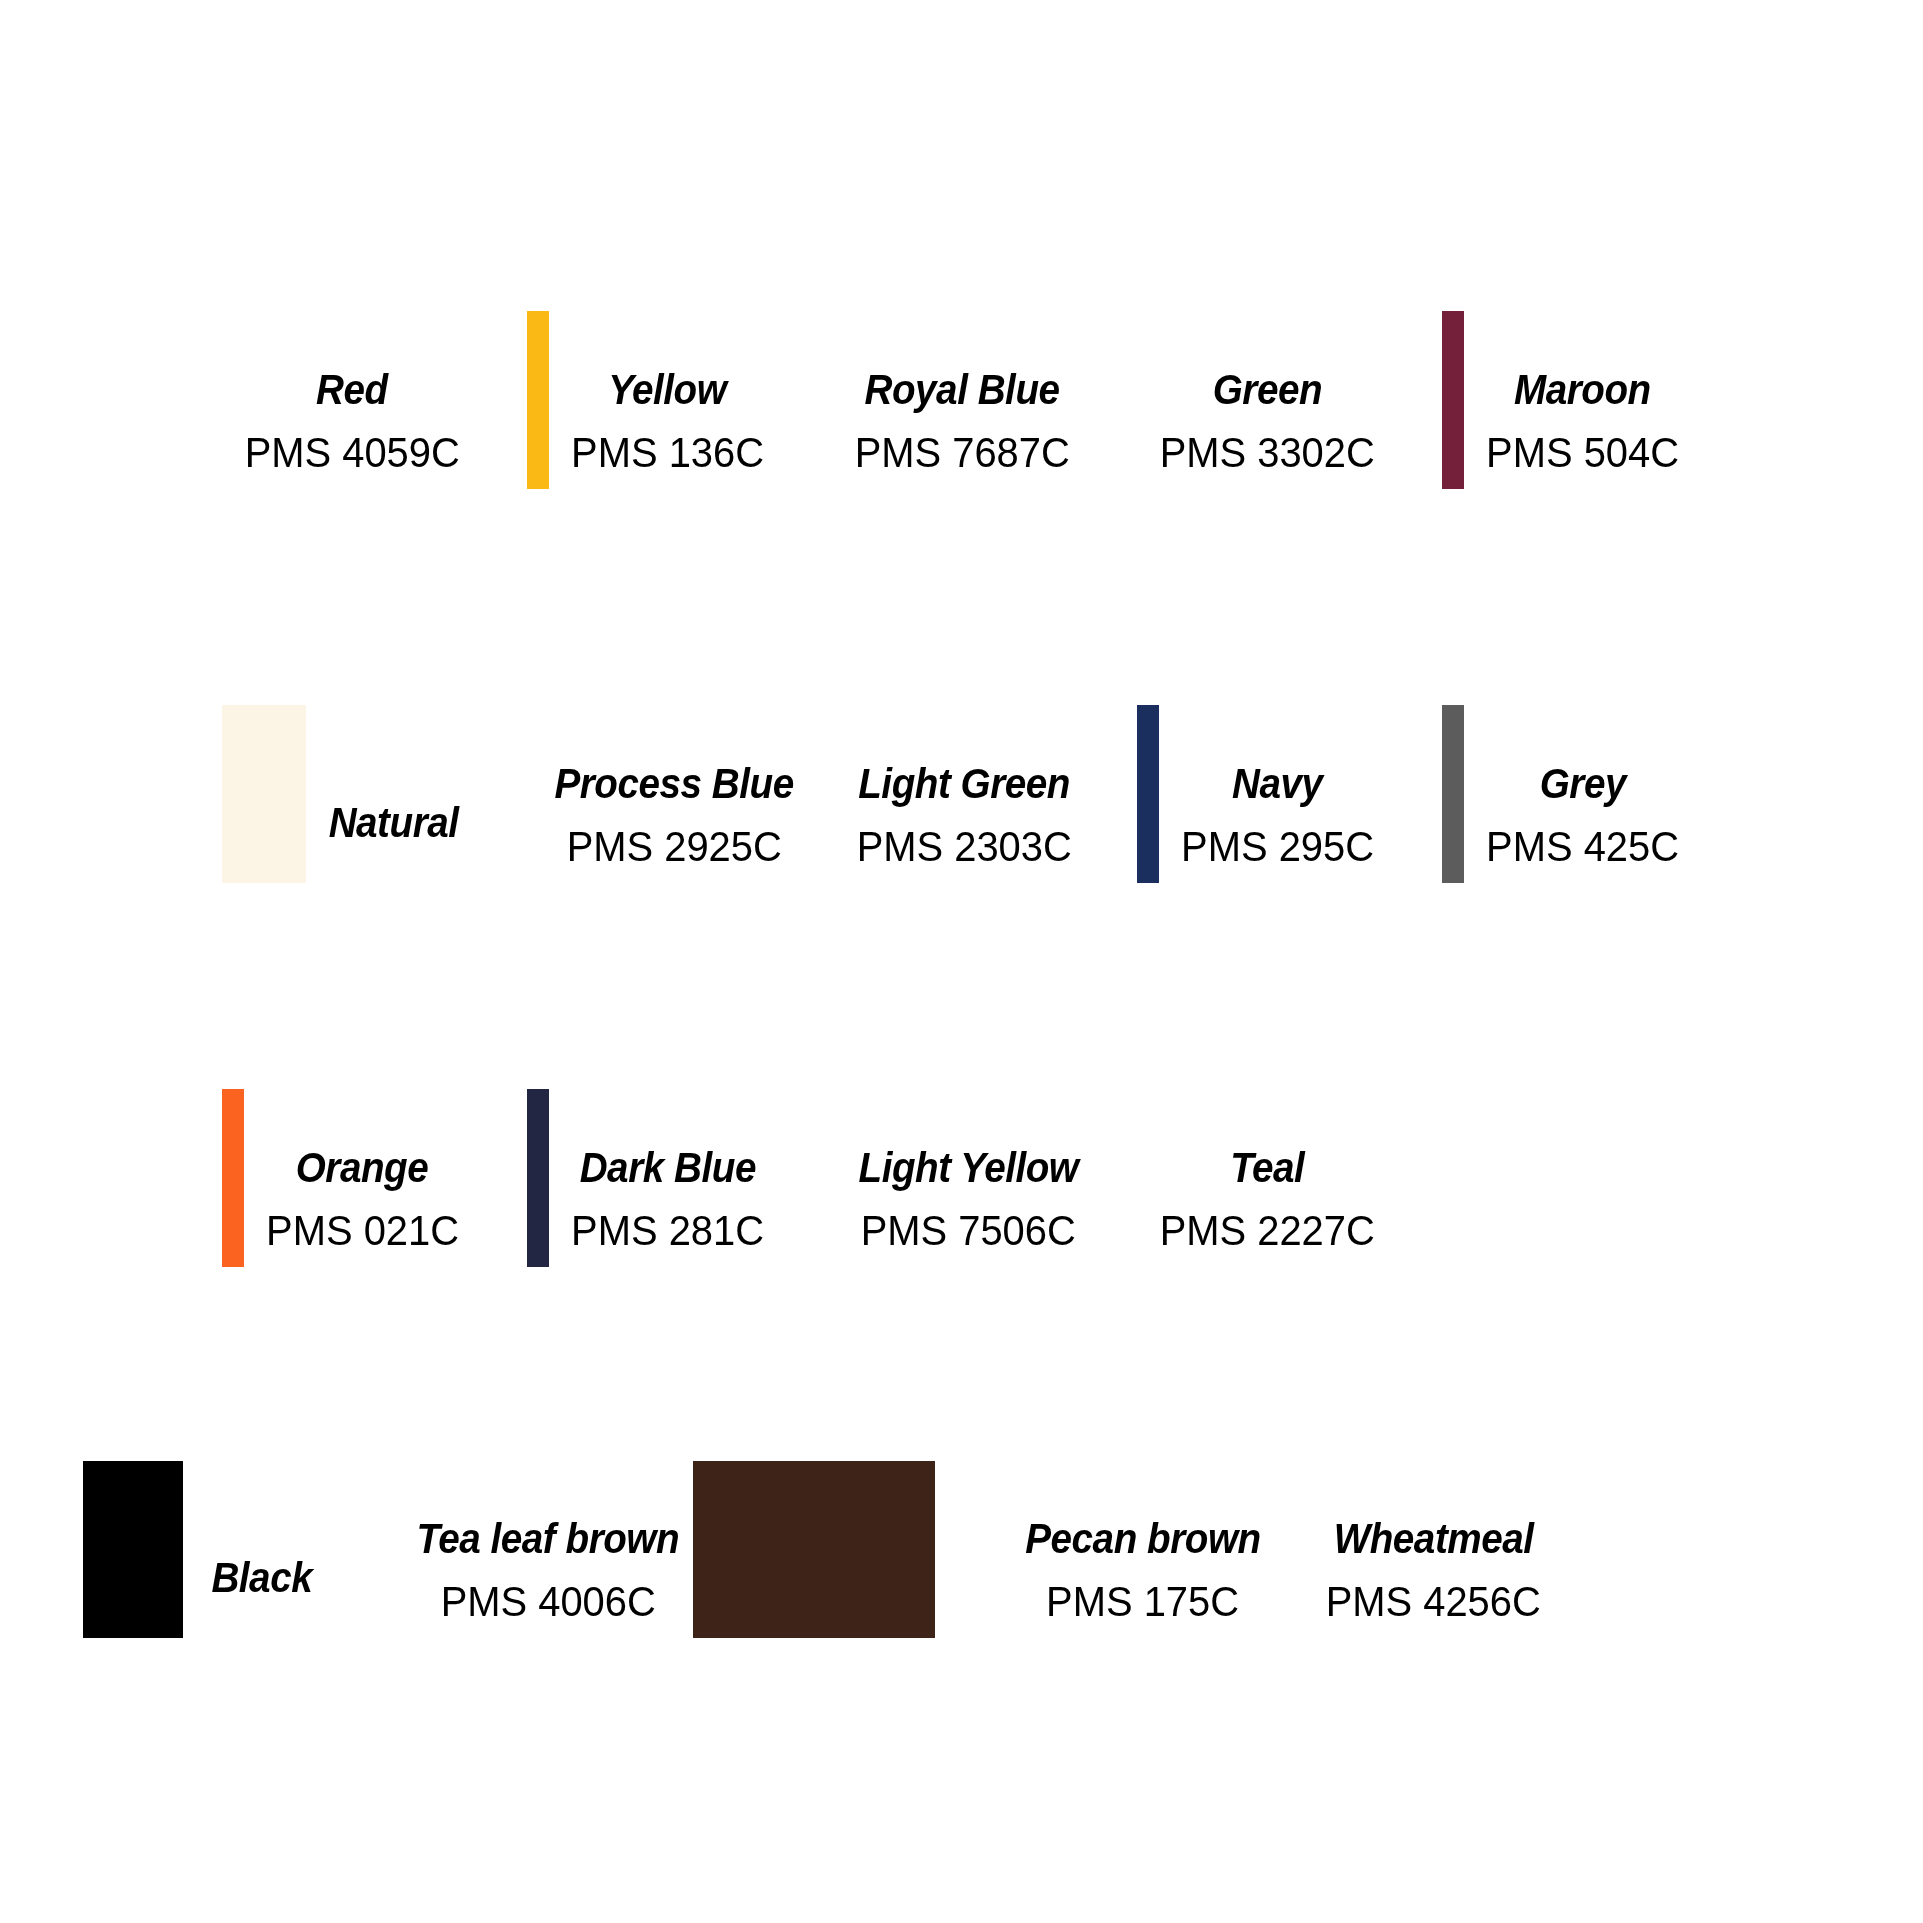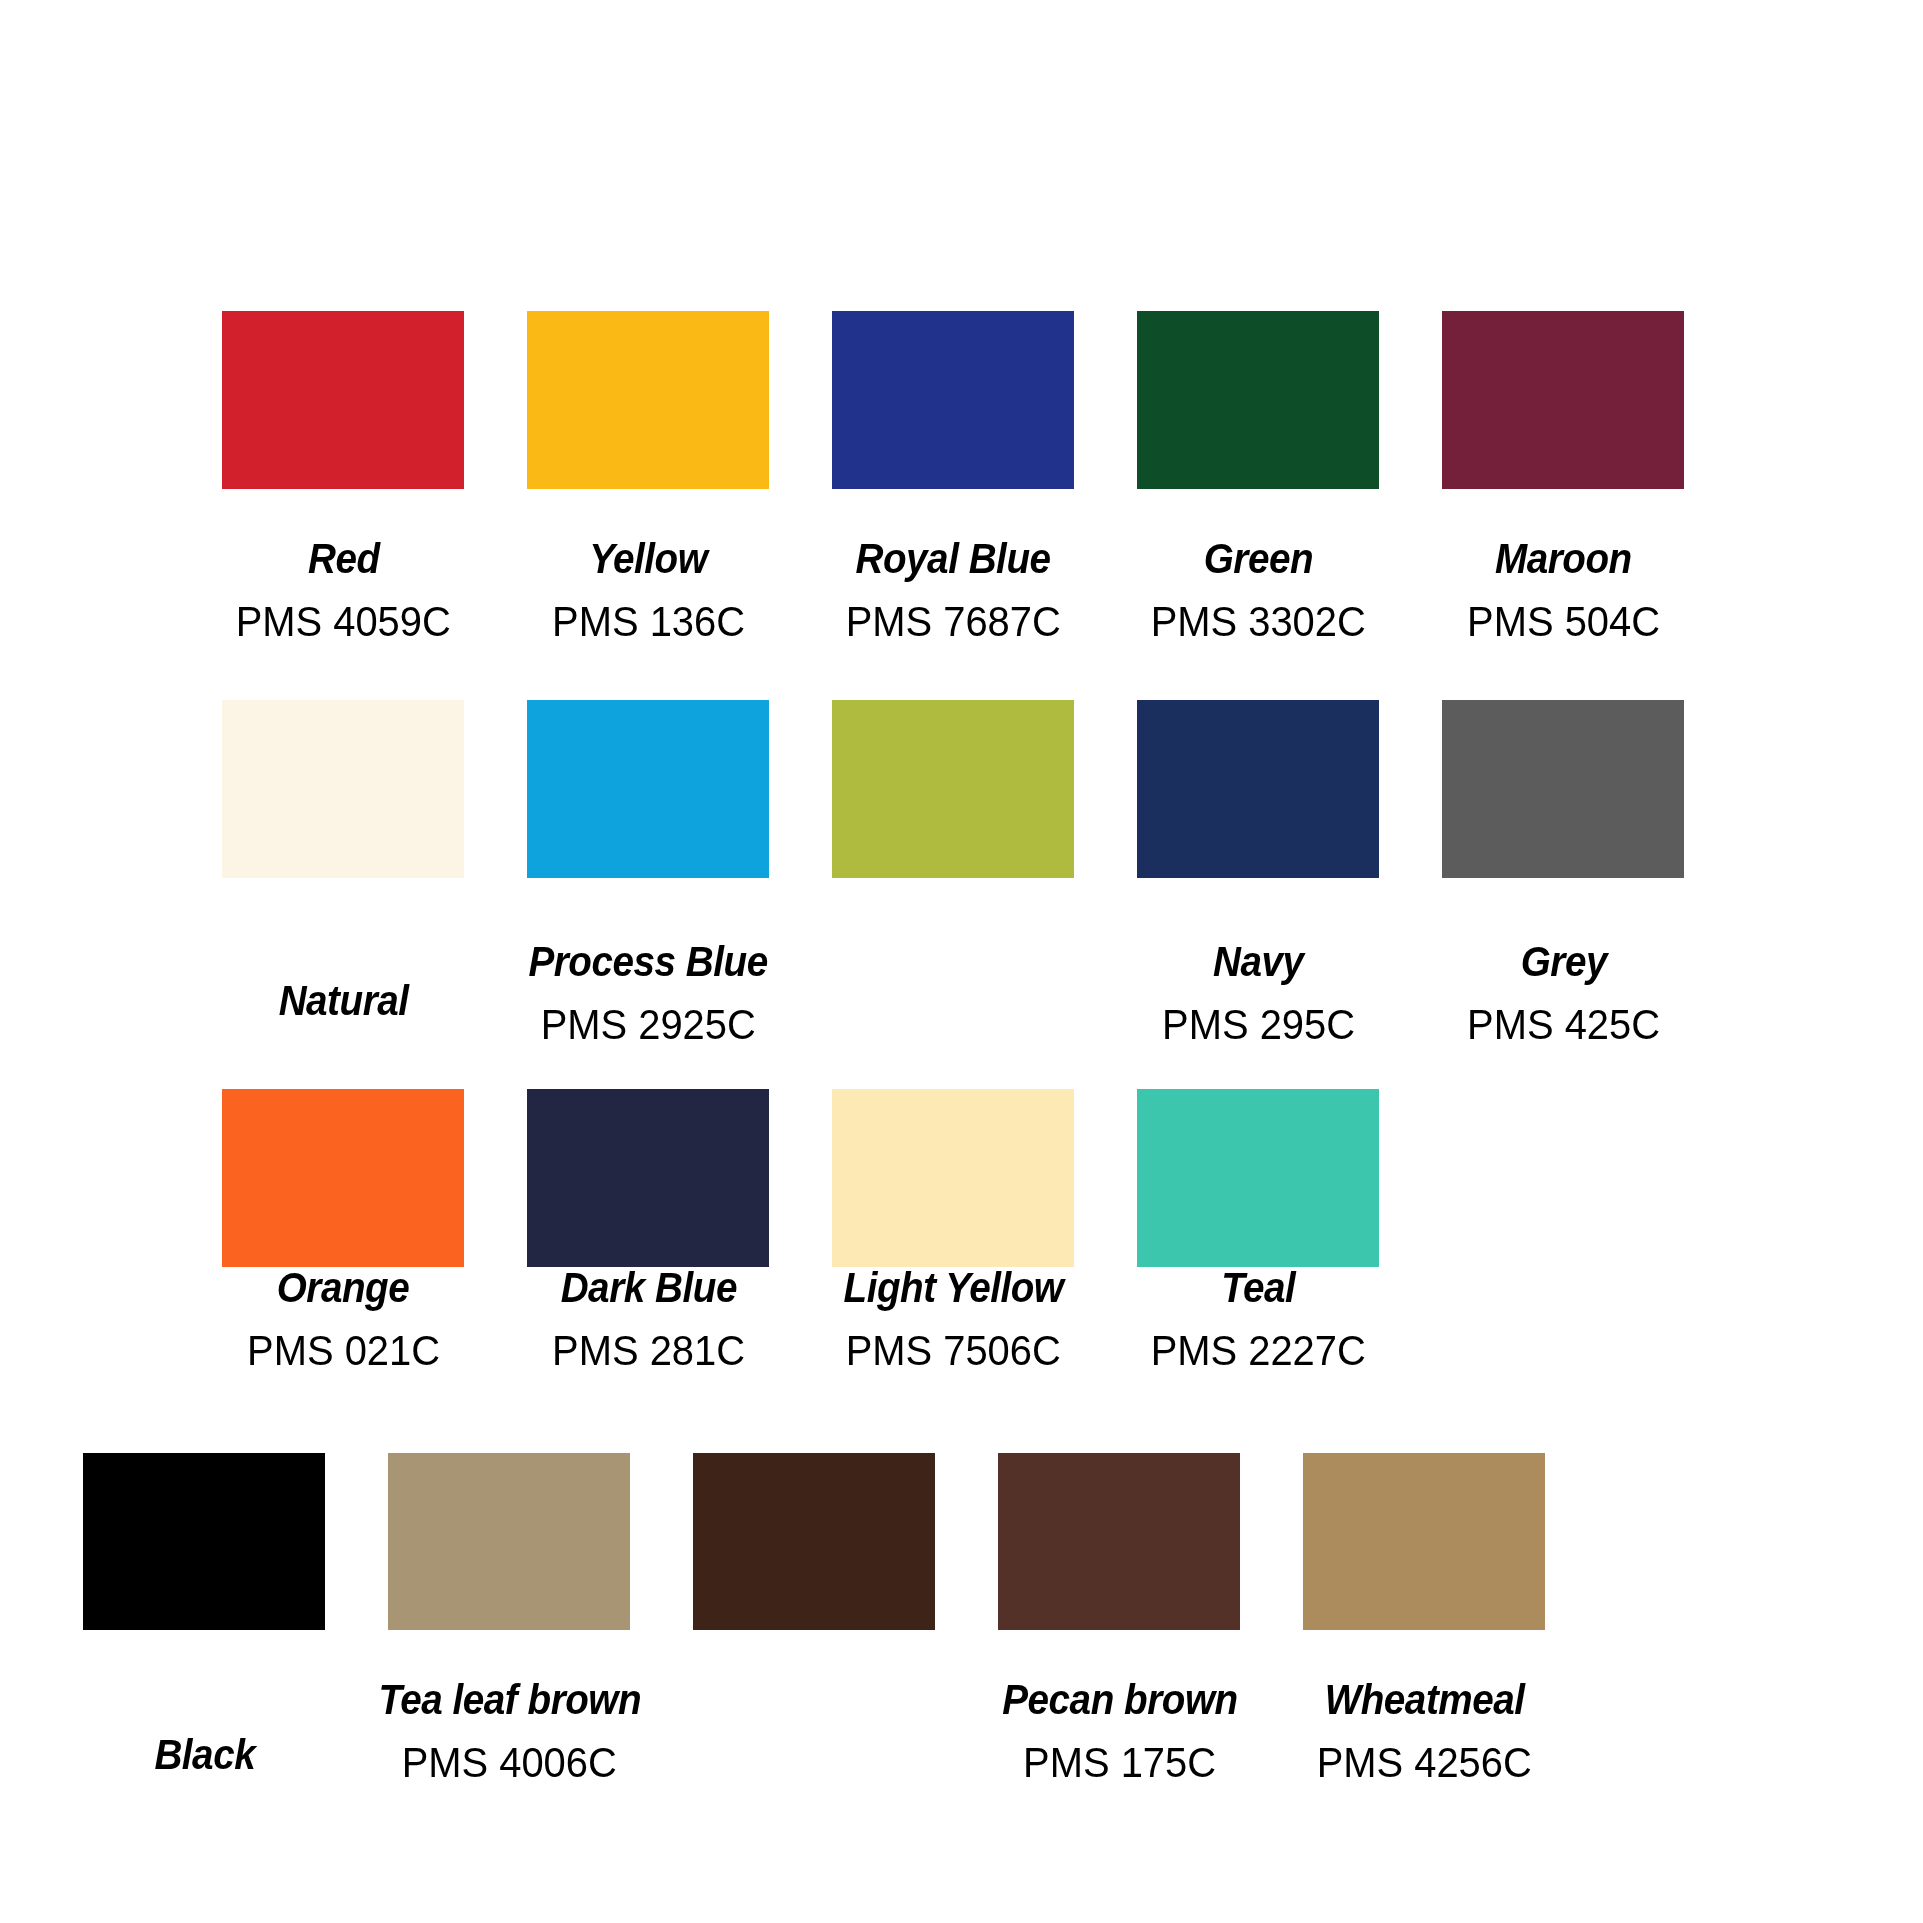--- a/index.html
+++ b/index.html
@@ -34,22 +34,23 @@
   #row-1 { left: 222px; top: 311px; }
   #row-2 { left: 222px; top: 700px; }
   #row-3 { left: 222px; top: 1089px; }
   
   #row-4 { left: 83px;  top: 1453px; }
 
   .swatch-cell {
     width: 242px;
     margin-right: 63px;
     display: flex;
-    flex-direction: column;
-    align-items: flex-start;
+    flex-direction: row;
+    align-items: flex-end;
+    gap: 48px;
   }
   .swatch-cell:last-child { margin-right: 0; }
 
   .swatch-chip {
     width: 242px;
     height: 178px;
     display: block;
   }
 
   .swatch-labels {
@@ -155,20 +156,24 @@
       </div>
       <div class="swatch-cell">
         <div class="swatch-chip" style="background: rgb(14, 163, 220);"></div>
         <div class="swatch-labels">
           <div class="swatch-name">Process Blue</div>
           <div class="swatch-code">PMS 2925C</div>
         </div>
       </div>
       <div class="swatch-cell">
         <div class="swatch-chip" style="background: rgb(174, 187, 63);"></div>
+        <div class="swatch-labels">
+          <div class="swatch-name">Light Green</div>
+          <div class="swatch-code">PMS 2303C</div>
+        </div>
       </div>
       <div class="swatch-cell">
         <div class="swatch-chip" style="background: rgb(27, 47, 94);"></div>
         <div class="swatch-labels">
           <div class="swatch-name">Navy</div>
           <div class="swatch-code">PMS 295C</div>
         </div>
       </div>
       <div class="swatch-cell">
         <div class="swatch-chip" style="background: rgb(92, 92, 92);"></div>

